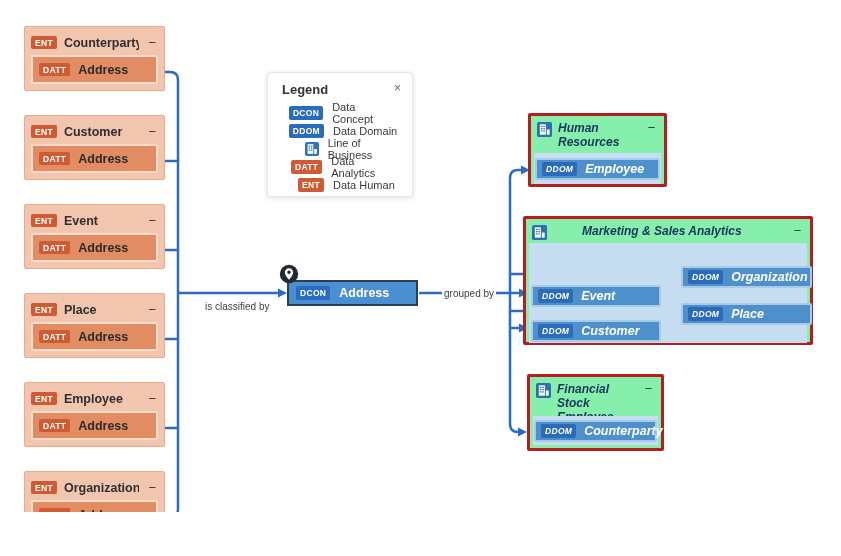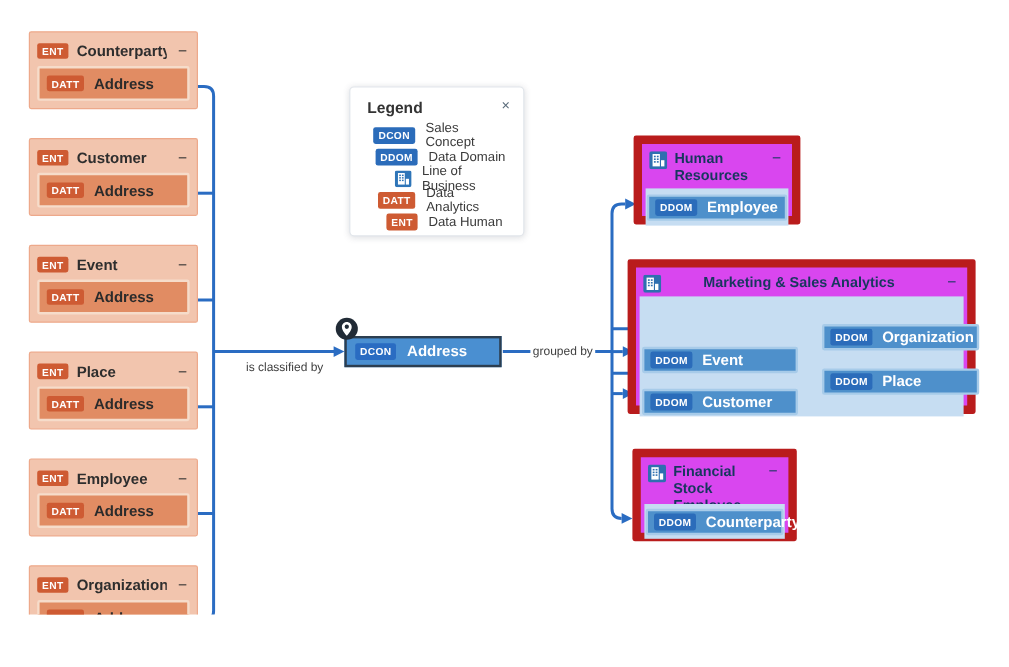--- a/index.html
+++ b/index.html
@@ -27,34 +27,34 @@
                   background:#4a8fd1; border:2px solid #2c3e50; display:flex; align-items:center;
                   gap:9px; padding:0 7px; z-index:3; }
   .concept-label { color:#fff; font-weight:bold; font-size:12.5px; }
   .pin { position:absolute; left:279px; top:264px; width:20px; height:20px; z-index:4; }
 
   
   .edge-label { position:absolute; z-index:2; font-size:10px; color:#404040; background:#ffffff;
                 padding:0 2px; line-height:13px; white-space:nowrap; }
 
   
-  .lob { position:absolute; background:#d946ef; border:7px solid #b91c1c; border-radius:2px;
-         padding:3px; z-index:2; }
+  .lob { position:absolute; background:#86efac; border:3px solid #b91c1c; border-radius:2px;
+         padding:3px; z-index:2;font-style:italic; }
   .lob-header { display:flex; align-items:flex-start; gap:6px; padding:2px 3px 1px 3px; position:relative; }
   .lob-title { font-weight:bold; font-size:12px; line-height:14px; color:#17375e; flex:1 1 auto; }
   .lob .collapse { color:#17375e; position:absolute; right:4px; top:2px; }
   .lob-body { position:relative; background:#c6ddf2; }
   .ddom-row { position:absolute; background:#4e90cb; border:2px solid #a7cbe9; border-radius:2px;
               display:flex; align-items:center; gap:8px; padding:0 5px; }
   .ddom-label { color:#fff; font-weight:bold; font-size:12.5px; white-space:nowrap; }
   .lob-icon { flex:0 0 auto; margin-top:1px; }
 
   
   .legend { position:absolute; left:267px; top:72px; width:146px; height:125px; background:#fff;
-            border:1px solid #e2e6eb; border-radius:4px; box-shadow:0 1px 5px rgba(70,80,95,.18); z-index:5;margin-left:24px; }
+            border:1px solid #e2e6eb; border-radius:4px; box-shadow:0 1px 5px rgba(70,80,95,.18); z-index:5; }
   .legend-title { font-weight:bold; font-size:13px; color:#333; padding:9px 0 7px 14px; }
   .legend-close { position:absolute; right:11px; top:9px; font-size:12px; color:#5a6b7a; cursor:pointer;
                   line-height:1; }
   .legend-item { display:flex; align-items:center; height:18px; padding:0 14px; }
   .legend-badge-col { width:42px; display:flex; justify-content:flex-end; margin-right:9px; }
   .legend-label { font-size:11px; color:#3a3a3a; }
 </style>
 </head>
 <body>
 
@@ -264,21 +264,21 @@
     </div>
   </div>
 
   <div class="legend">
     <div class="legend-title">Legend</div>
     <span class="legend-close">×</span>
     <div class="legend-item">
       <span class="legend-badge-col">
           <span class="badge blue">DCON</span>
         </span>
-      <span class="legend-label">Sales Concept</span>
+      <span class="legend-label">Data Concept</span>
     </div>
     <div class="legend-item">
       <span class="legend-badge-col">
           <span class="badge blue">DDOM</span>
         </span>
       <span class="legend-label">Data Domain</span>
     </div>
     <div class="legend-item">
       <span class="legend-badge-col">
         <svg width="14" height="14" viewBox="0 0 16 16">

